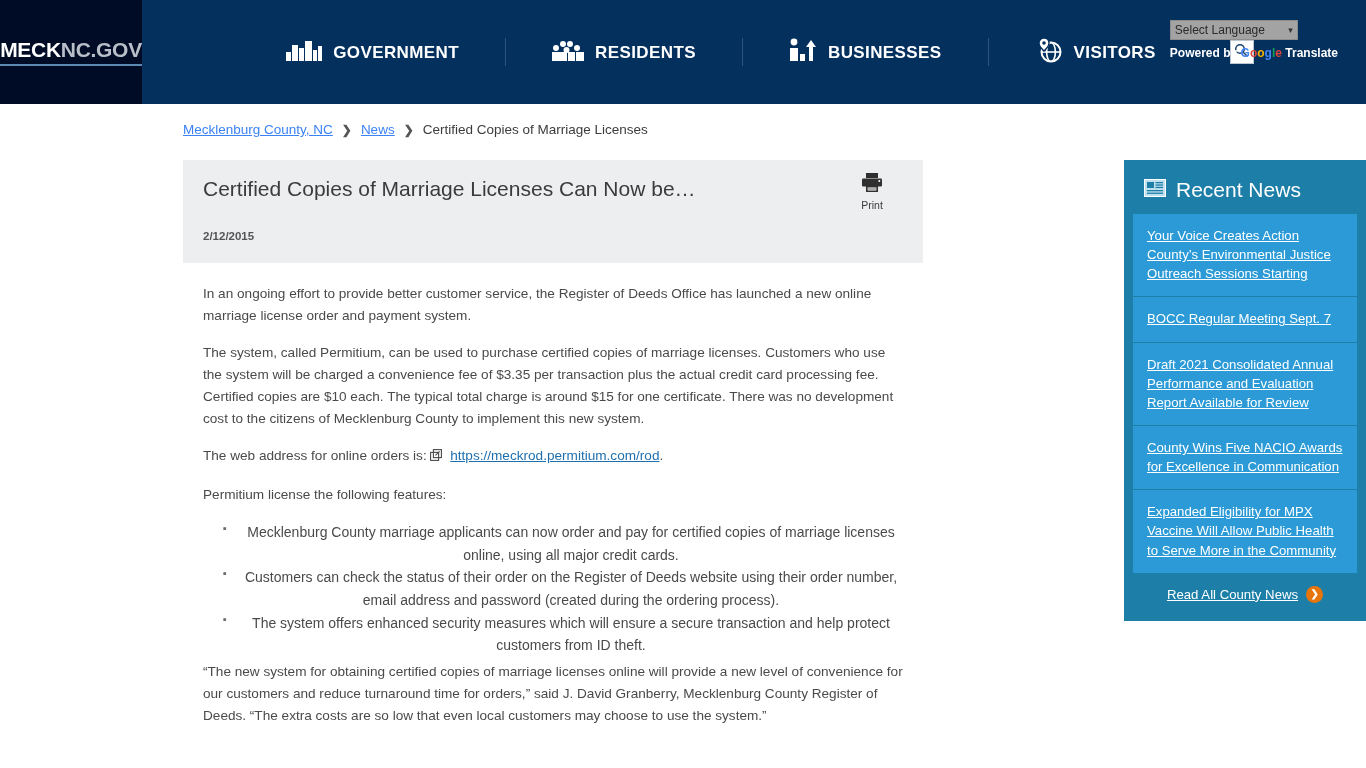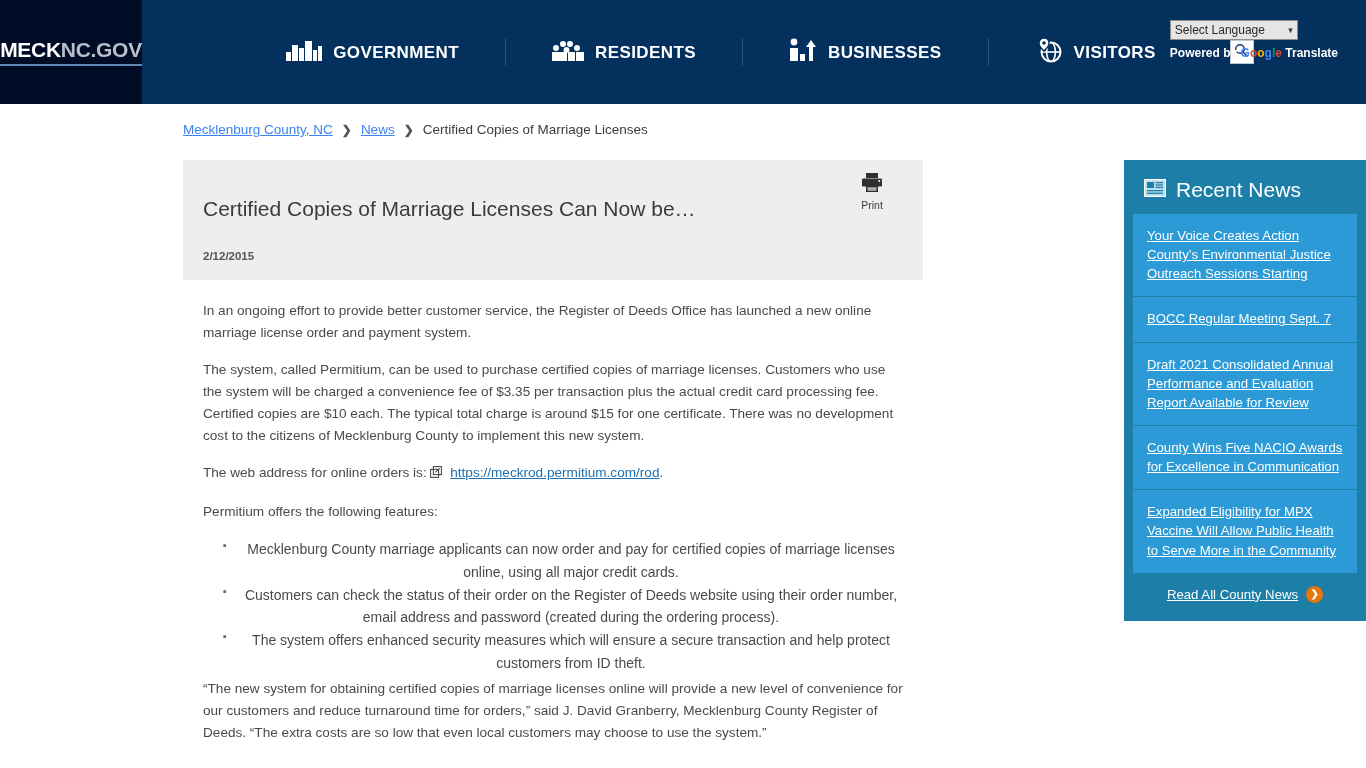--- a/index.html
+++ b/index.html
@@ -54,21 +54,21 @@
     margin-left: 28px; margin-right: 10px;
     cursor: pointer;
   }
 
   .lang-wrap {
     position: absolute; right: 28px; top: 20px;
     text-align: left;
   }
   .lang-select {
     width: 128px; height: 20px;
-    background: #e5e5e5;
+    background: #a3a3a3;
     border: 1px solid #8d8d8d;
     font-family: "Liberation Sans", sans-serif;
     font-size: 12px; color: #2a2a2a;
     padding: 0 4px;
     display: flex; align-items: center; justify-content: space-between;
     cursor: pointer;
   }
   .lang-caret { font-size: 9px; color: #333; }
   .powered {
     margin-top: 6px; font-size: 12px; color: #ffffff; font-weight: bold;
@@ -85,21 +85,21 @@
   .crumb-link { color: #3b82f6; text-decoration: underline; cursor: pointer; }
   .crumb-sep { color: #555; font-size: 12px; font-weight: bold; }
   .crumb-current { color: #3c3c3c; }
 
   
   .main-wrap { position: absolute; left: 183px; top: 160px; width: 1000px; }
   .article { width: 740px; float: left; }
 
   .article-head {
     background: #eceeef;
-    padding: 36px 24px 18px 20px;
+    padding: 16px 24px 18px 20px;
     position: relative;
     min-height: 103px;
   }
   .article-title {
     font-size: 21px; font-weight: normal; color: #3b3b3b;
     line-height: 1.25; max-width: 620px;
   }
   .article-date {
     margin-top: 28px; font-size: 11.5px; color: #555; font-weight: bold;
   }
@@ -299,21 +299,21 @@
         <span>The web address for online orders is:</span>
         <span class="ext-icon">
           <svg width="13" height="13" viewBox="0 0 13 13" fill="none" stroke="#4a4a4a" stroke-width="1.1">
             <rect x="0.6" y="3.4" width="8" height="8"></rect>
             <rect x="3.4" y="0.6" width="8" height="8"></rect>
             <line x1="5.4" y1="6.4" x2="9.6" y2="2.4"></line>
           </svg>
         </span><span class="body-link">https://meckrod.permitium.com/rod</span><span>.</span>
       </p>
 
-      <p>Permitium offers the following features:</p>
+      <p>Permitium license the following features:</p>
 
       <ul>
         <li>Mecklenburg County marriage applicants can now order and pay for certified copies of marriage licenses online, using all major credit cards.</li>
         <li>Customers can check the status of their order on the Register of Deeds website using their order number, email address and password (created during the ordering process).</li>
         <li>The system offers enhanced security measures which will ensure a secure transaction and help protect customers from ID theft.</li>
       </ul>
 
       <p>“The new system for obtaining certified copies of marriage licenses online will provide a new level of convenience for our customers and reduce turnaround time for orders,” said J. David Granberry, Mecklenburg County Register of Deeds. “The extra costs are so low that even local customers may choose to use the system.”</p>
 
     </div>

